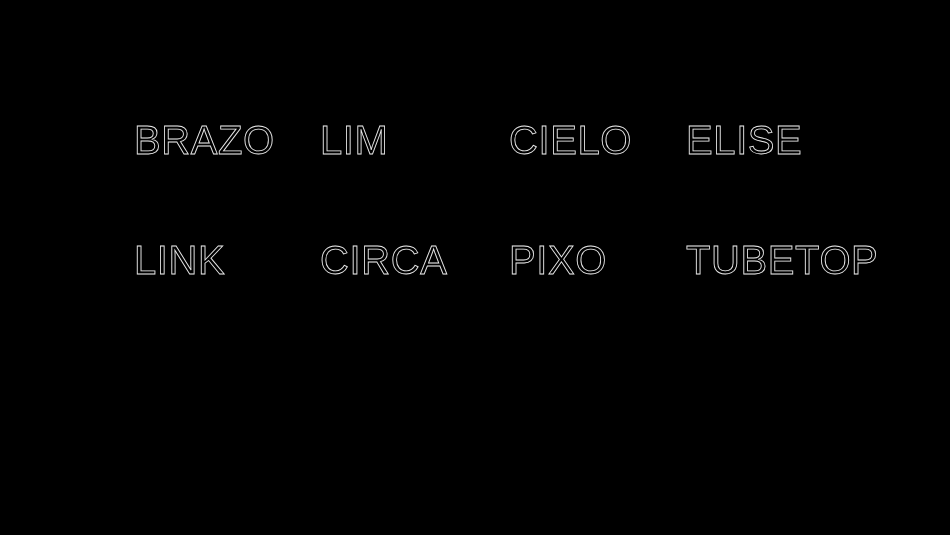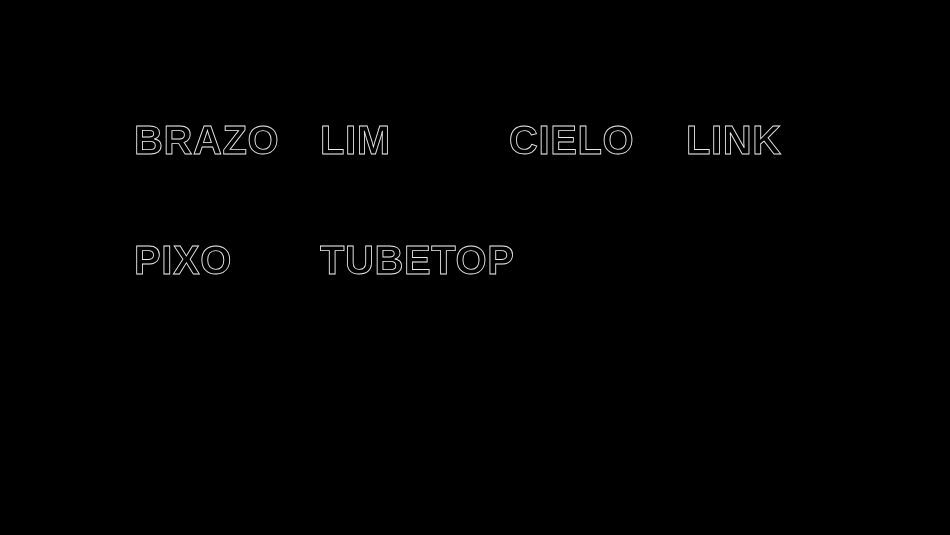--- a/index.html
+++ b/index.html
@@ -36,21 +36,21 @@
     justify-items: start;
   }
 
   .name-cell {
     display: block;
     white-space: nowrap;
     color: #f2f2f2;
     font-family: "Liberation Sans", sans-serif;
     font-size: 40px;
     line-height: 40px;
-    font-weight: 700;
+    font-weight: 400;
     letter-spacing: 0.6px;
     text-transform: uppercase;
     
     -webkit-text-stroke: 0px transparent;
     transform: scaleY(1.02);
     transform-origin: left top;
     
     color: transparent;
     -webkit-text-stroke: 0.85px #eaeaea;
     paint-order: stroke fill;
@@ -72,24 +72,26 @@
   <div id="name-grid">
 
     <span class="name-cell">BRAZO</span>
 
 
     <span class="name-cell">LIM</span>
 
 
     <span class="name-cell">CIELO</span>
 
+    <span class="name-cell">ELISE</span>
 
     <span class="name-cell">LINK</span>
 
 
+    <span class="name-cell">CIRCA</span>
 
 
     <span class="name-cell">PIXO</span>
 
     <span class="name-cell">TUBETOP</span>
 
   </div>
 
 </div>
 

